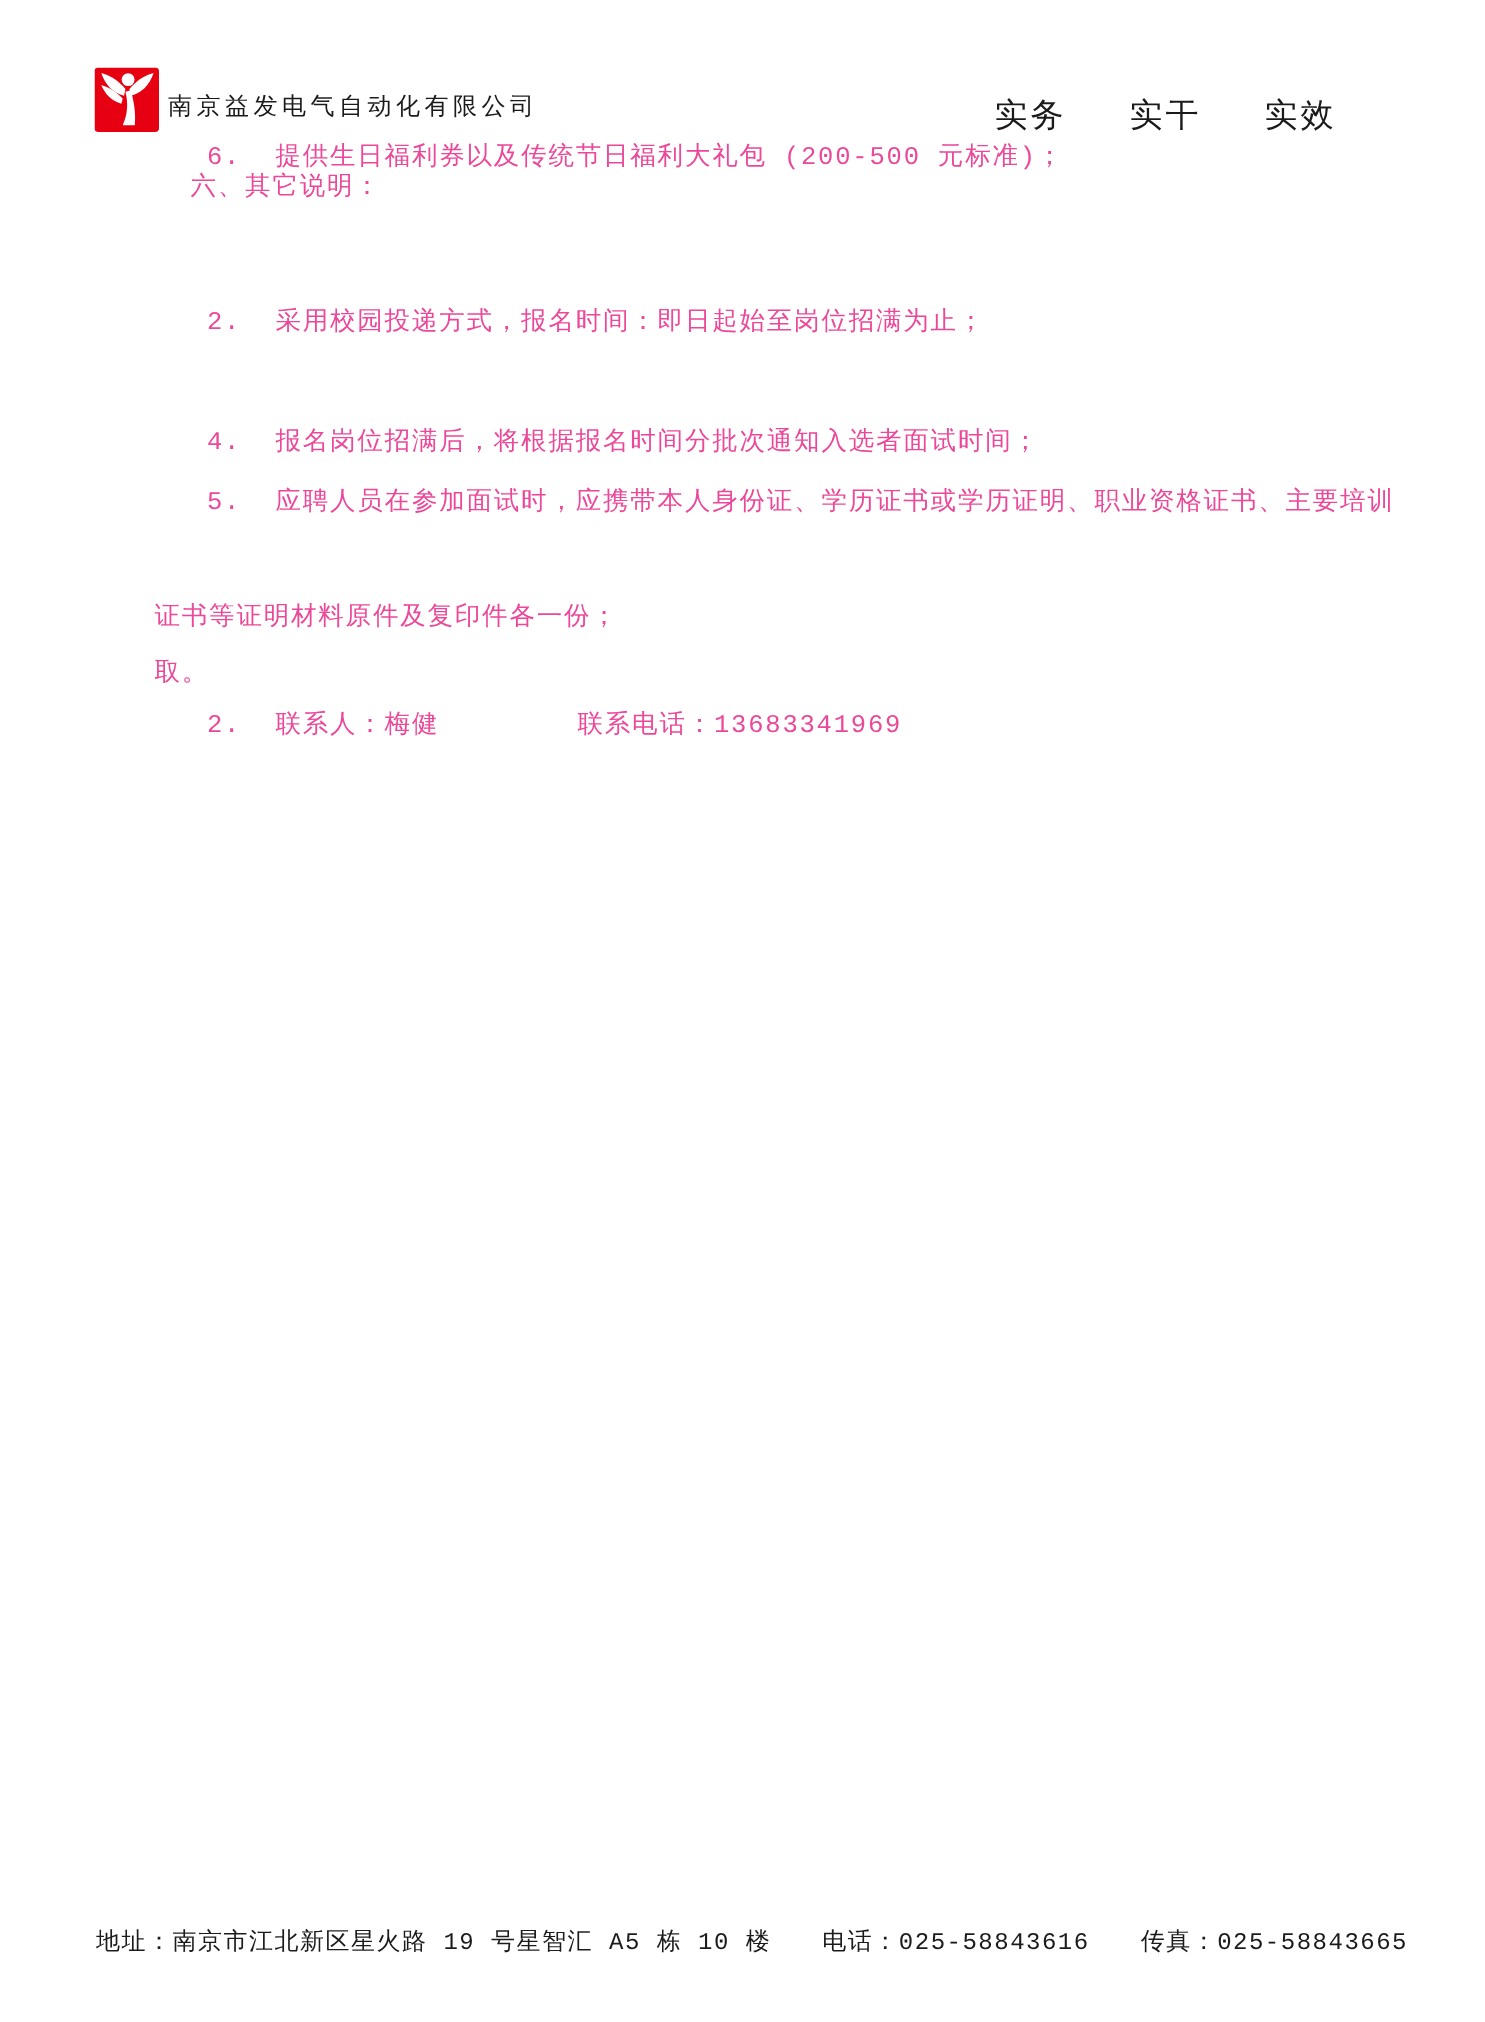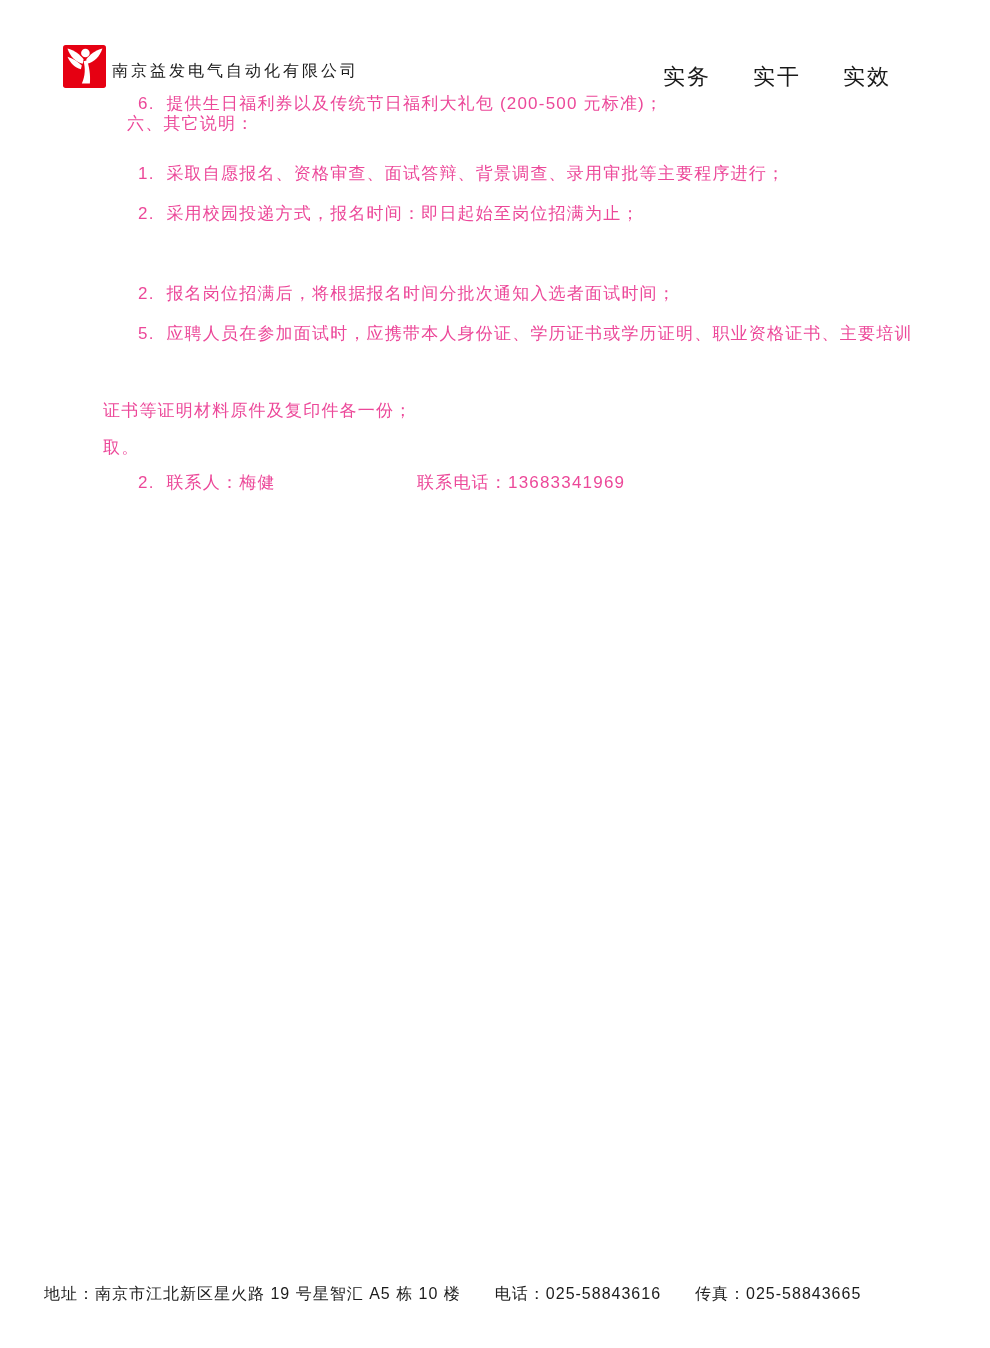--- a/index.html
+++ b/index.html
@@ -1,21 +1,21 @@
 <!DOCTYPE html>
 <html><head>
 <meta charset="utf-8">
 <style>
   html, body { margin: 0; padding: 0; background: #ffffff; }
   .page {
     position: relative;
     width: 990px;
     height: 1348px;
     background: #ffffff;
-    font-family: Liberation Sans, sans-serif;
+    font-family: Liberation Mono, monospace;
     color: #1a1a1a;
     overflow: hidden;
   }
 
   
   .logo {
     position: absolute;
     left: 63px;
     top: 45px;
     width: 43px;
@@ -56,28 +56,28 @@
   .l-item1     { top: 162px; }
   .l-item2     { top: 202px; }
   .l-item3     { top: 242px; }
   .l-item4     { top: 282px; }
   .l-item5a    { top: 322px; }
   .l-item5b    { top: 359px; margin-top: 40px; }
   .l-item6a    { top: 399px; }
   .l-item6b    { top: 436px; }
   .l-item7     { top: 471px; }
 
-  .contact-phone { position: absolute; left: 247px; top: 0; white-space: pre; margin-left: 32px; }
+  .contact-phone { position: absolute; left: 247px; top: 0; white-space: pre; }
   .l-item7 { width: 700px; height: 24px; }
   .contact-name { position: absolute; left: 0; top: 0; white-space: pre; }
 
   
   .footer {
     position: absolute;
-    left: 44px;
+    left: 64px;
     top: 1284px;
     display: flex;
     gap: 34px;
     font-size: 16px;
     letter-spacing: 1px;
     white-space: pre;
     color: #1b1b1b;
   }
 </style>
 </head>
@@ -95,23 +95,22 @@
   </svg>
   <div class="company-name">南京益发电气自动化有限公司</div>
   <div class="slogan">
     <span>实务</span>
     <span>实干</span>
     <span>实效</span>
   </div>
 
   <div class="line indent l-benefit">6.  提供生日福利券以及传统节日福利大礼包 (200-500 元标准)；</div>
   <div class="line flush l-section">六、其它说明：</div>
-  <div class="line indent l-item1">1.  采取自愿报名、资格审查、面试答辩、背景调查、录用审批等主要程序进行；</div>
   <div class="line indent l-item2">2.  采用校园投递方式，报名时间：即日起始至岗位招满为止；</div>
-  <div class="line indent l-item4">2.  报名岗位招满后，将根据报名时间分批次通知入选者面试时间；</div>
+  <div class="line indent l-item4">4.  报名岗位招满后，将根据报名时间分批次通知入选者面试时间；</div>
   <div class="line indent l-item5a">5.  应聘人员在参加面试时，应携带本人身份证、学历证书或学历证明、职业资格证书、主要培训</div>
   <div class="line flush l-item5b">证书等证明材料原件及复印件各一份；</div>
   <div class="line flush l-item6b">取。</div>
   <div class="line indent l-item7">
     <span class="contact-name">2.  联系人：梅健</span>
     <span class="contact-phone">联系电话：13683341969</span>
   </div>
 
   <div class="footer">
     <span>地址：南京市江北新区星火路 19 号星智汇 A5 栋 10 楼</span>

